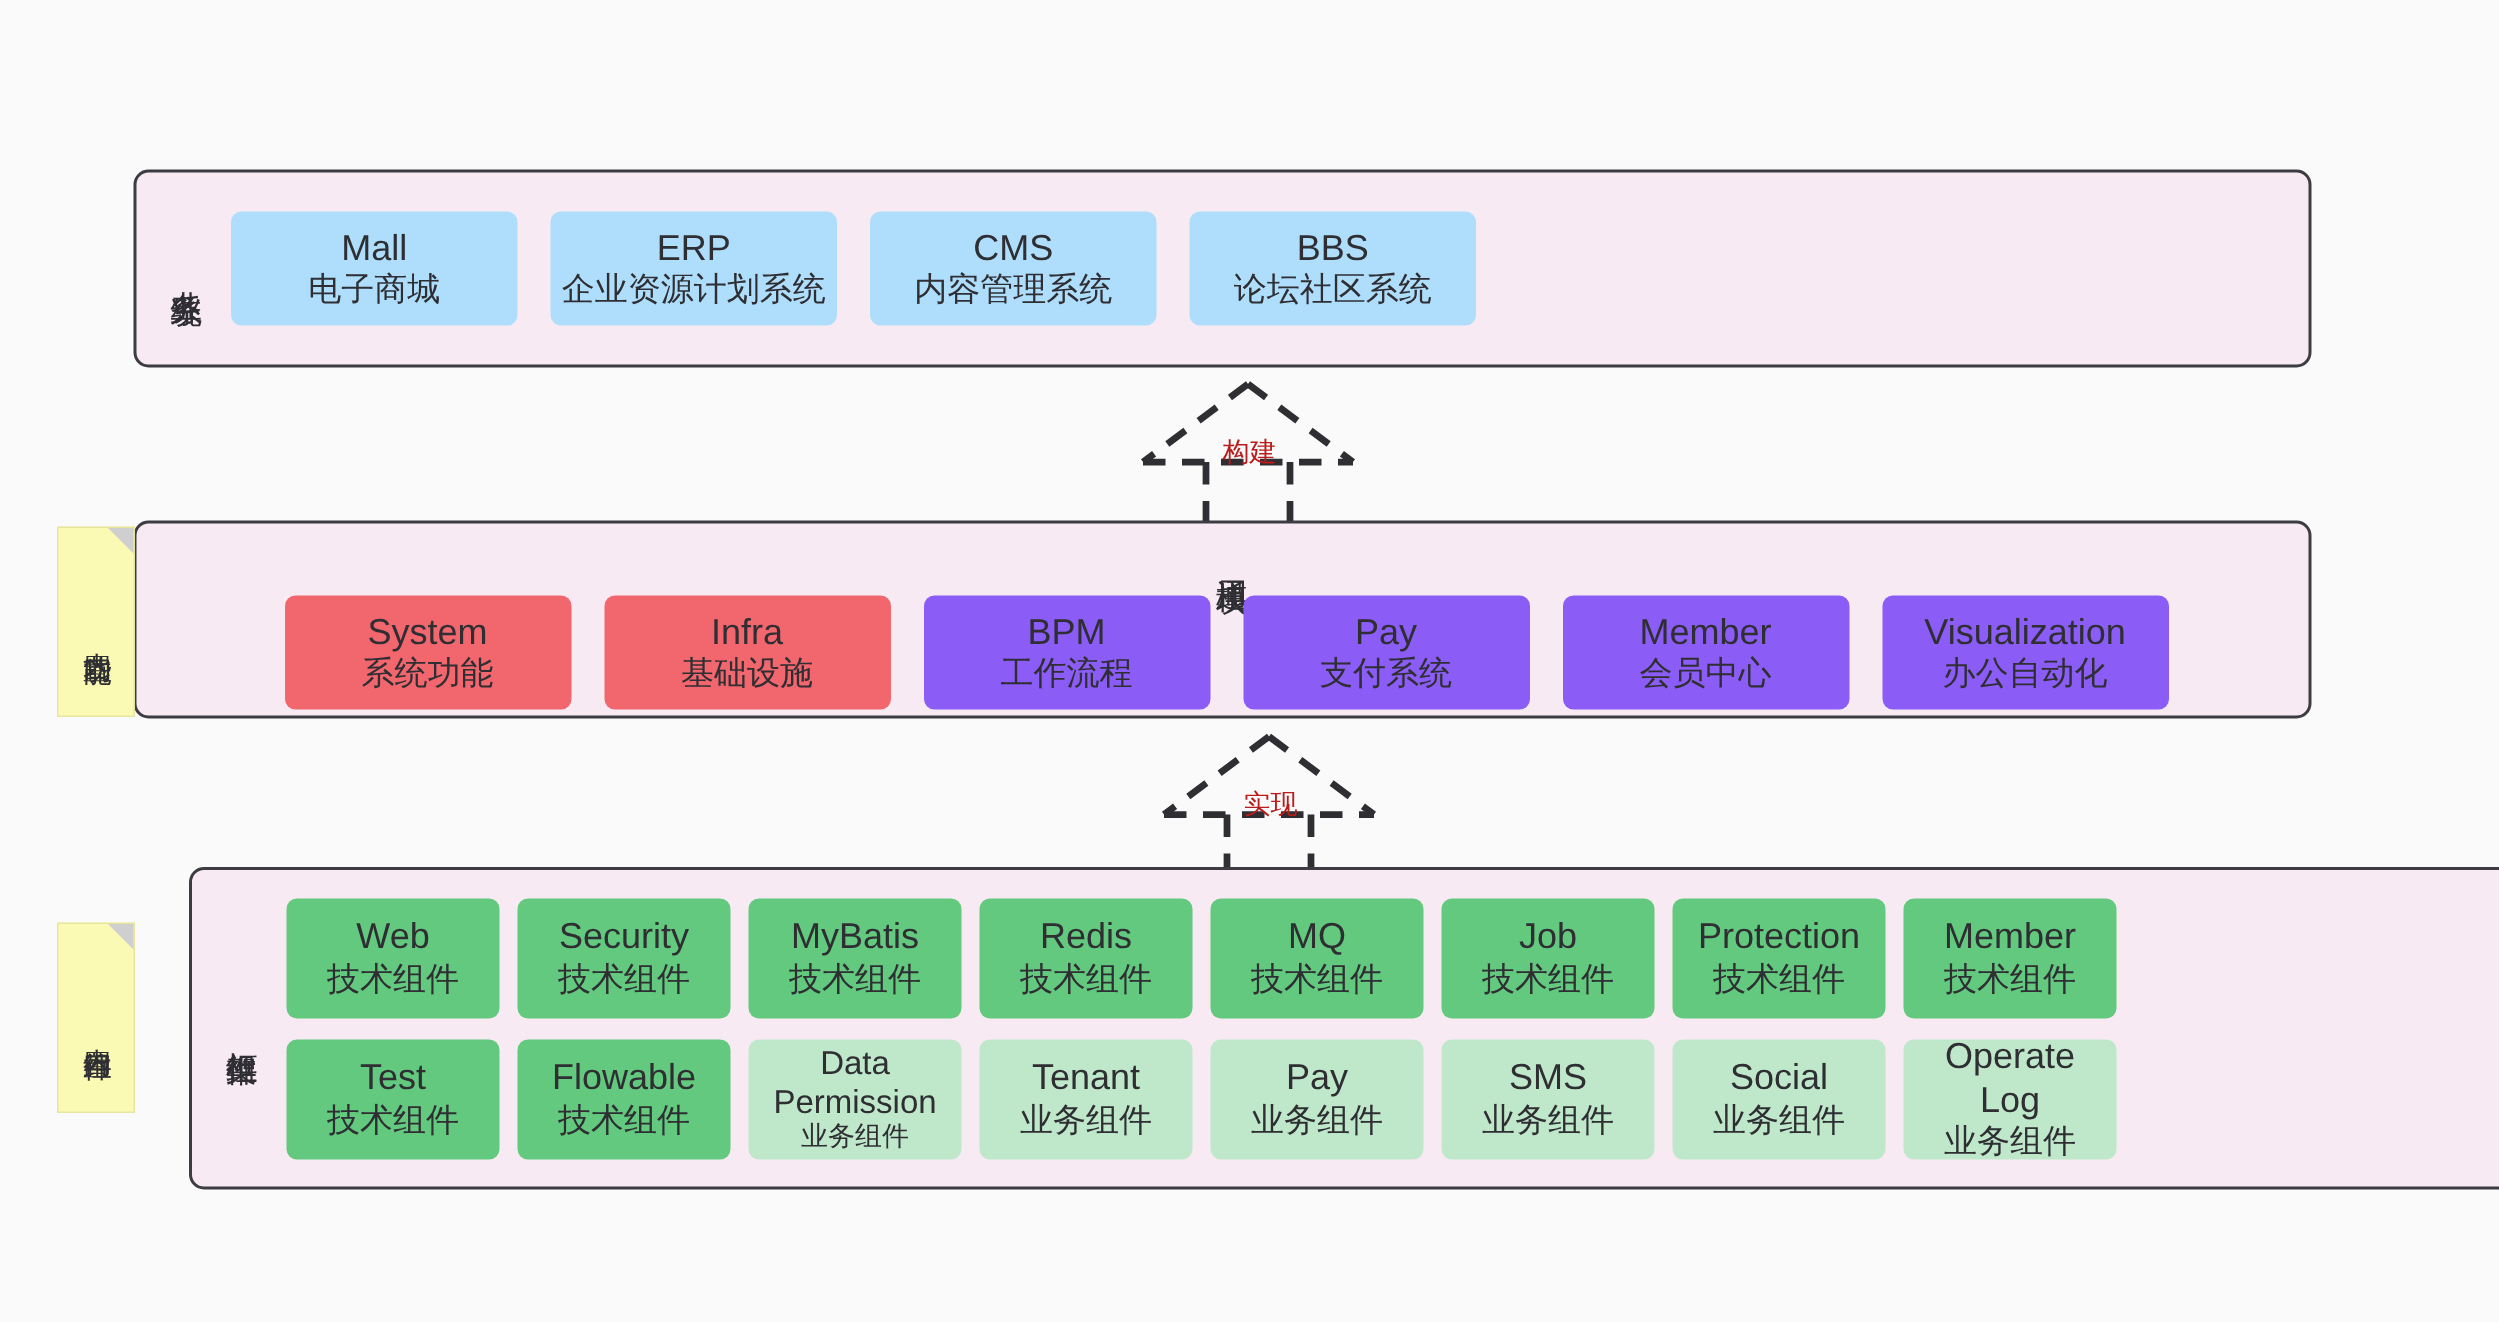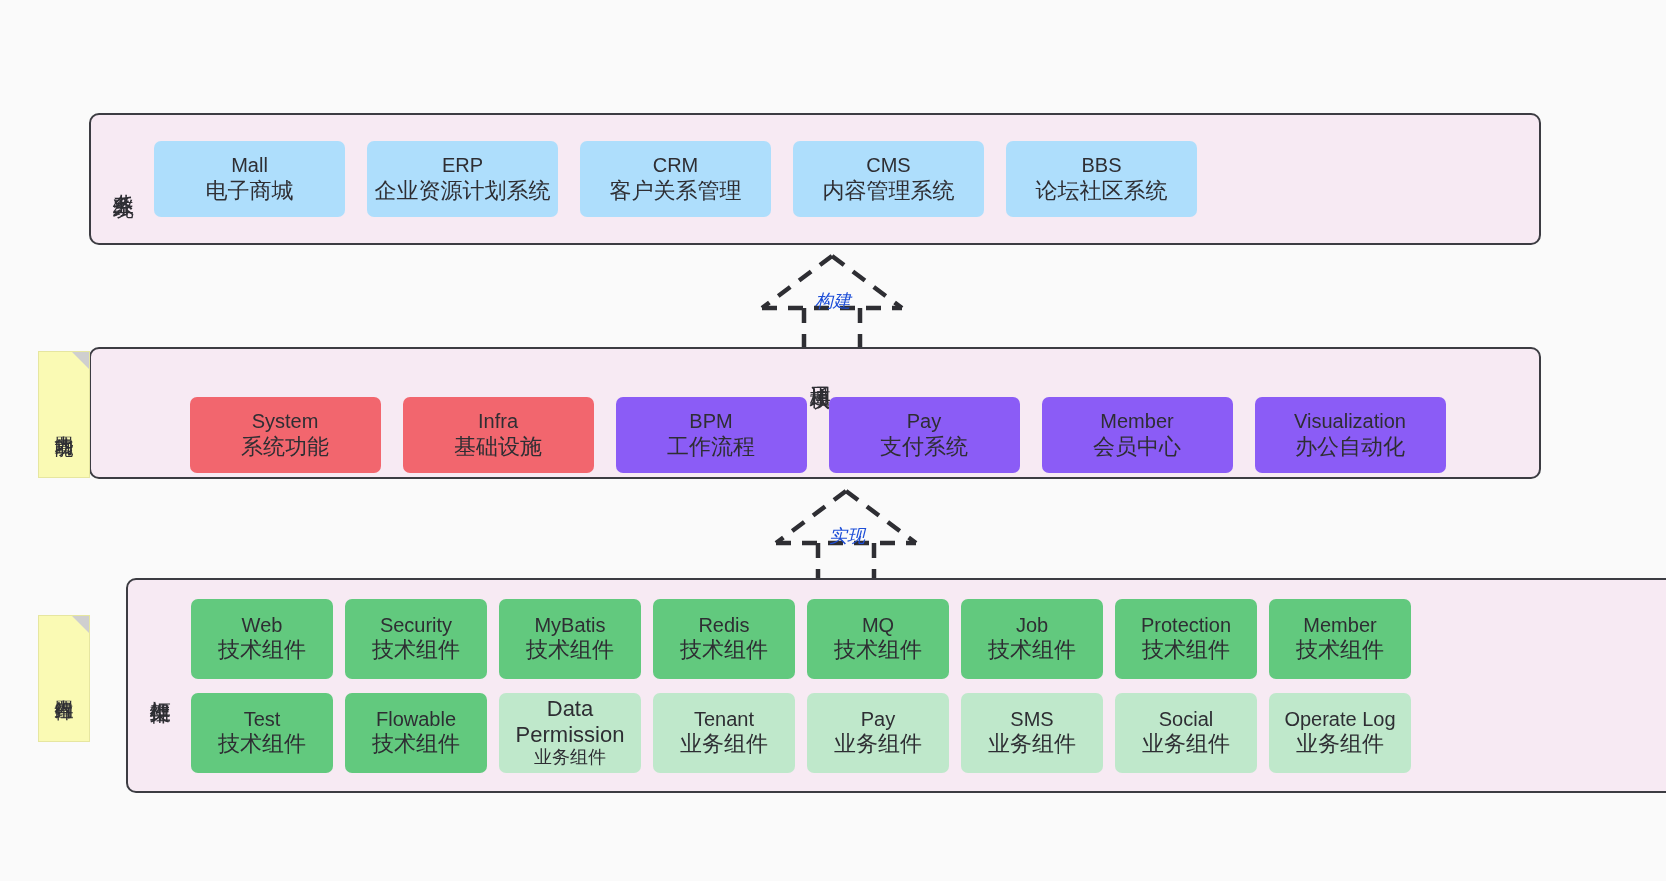--- a/index.html
+++ b/index.html
@@ -59,21 +59,21 @@
     border-radius:7px;
     display:flex;
     flex-direction:column;
     align-items:center;
     justify-content:center;
     text-align:center;
     color:#2E2E33;
     line-height:1.22;
     padding:4px 6px;
   }
-  .node .n-en{font-size:20px;}
+  .node .n-en{font-size:24px;}
   .node .n-cn{font-size:22px;}
   .node.three .n-en{font-size:22px;line-height:1.15;}
   .node.three .n-cn{font-size:18px;}
 
   
   #layer-business{left:89px;top:113px;width:1452px;height:132px;}
   #layer-business .row{gap:22px;padding-left:9px;padding-right:4px;}
   .biz-node{
     width:191px;height:76px;
     background:#AEDEFC;
@@ -127,24 +127,23 @@
     border-top:17px solid #CFCFCF;
   }
   #note-module{left:38px;top:351px;height:127px;}
   #note-framework{left:38px;top:615px;height:127px;}
 
   
   .arrow{position:absolute;}
   .arrow-label{
     position:absolute;
     font-size:18px;
-    color:#1d4ed8;
+    color:#b91c1c;
     background:transparent;
     white-space:nowrap;
-    font-style:italic;
   }
   #arrow-build{left:752px;top:252px;width:160px;height:100px;}
   #arrow-build .arrow-label{left:63px;top:37px;}
   #arrow-impl{left:766px;top:487px;width:160px;height:100px;}
   #arrow-impl .arrow-label{left:63px;top:37px;}
 </style>
 </head>
 <body>
 
 <div class="canvas">
@@ -158,24 +157,20 @@
           <span class="n-en">Mall</span>
           <span class="n-cn">电子商城</span>
         </div>
 
 
         <div class="node biz-node">
           <span class="n-en">ERP</span>
           <span class="n-cn">企业资源计划系统</span>
         </div>
 
-        <div class="node biz-node">
-          <span class="n-en">CRM</span>
-          <span class="n-cn">客户关系管理</span>
-        </div>
 
         <div class="node biz-node">
           <span class="n-en">CMS</span>
           <span class="n-cn">内容管理系统</span>
         </div>
 
         <div class="node biz-node">
           <span class="n-en">BBS</span>
           <span class="n-cn">论坛社区系统</span>
         </div>

